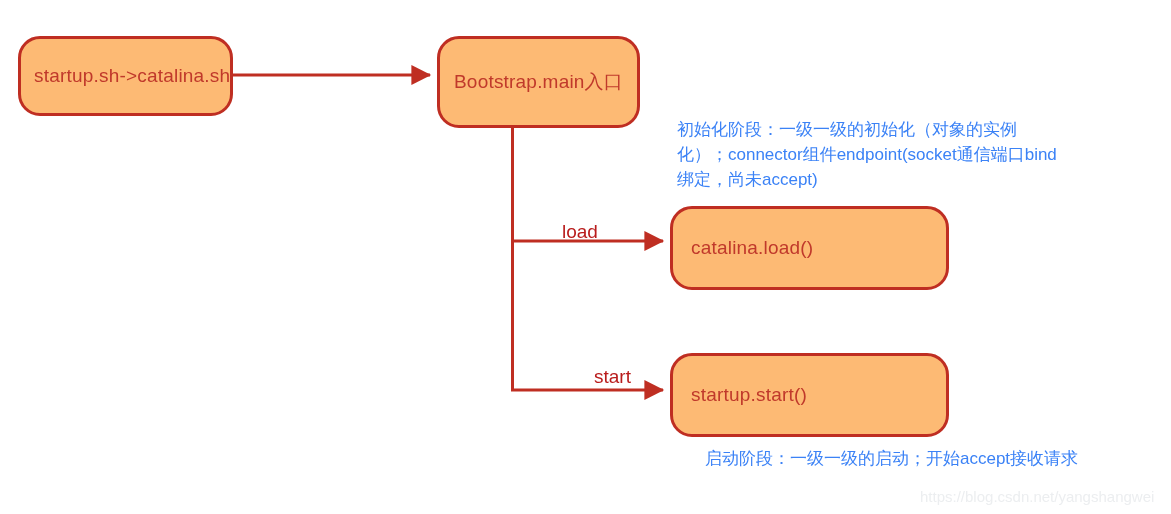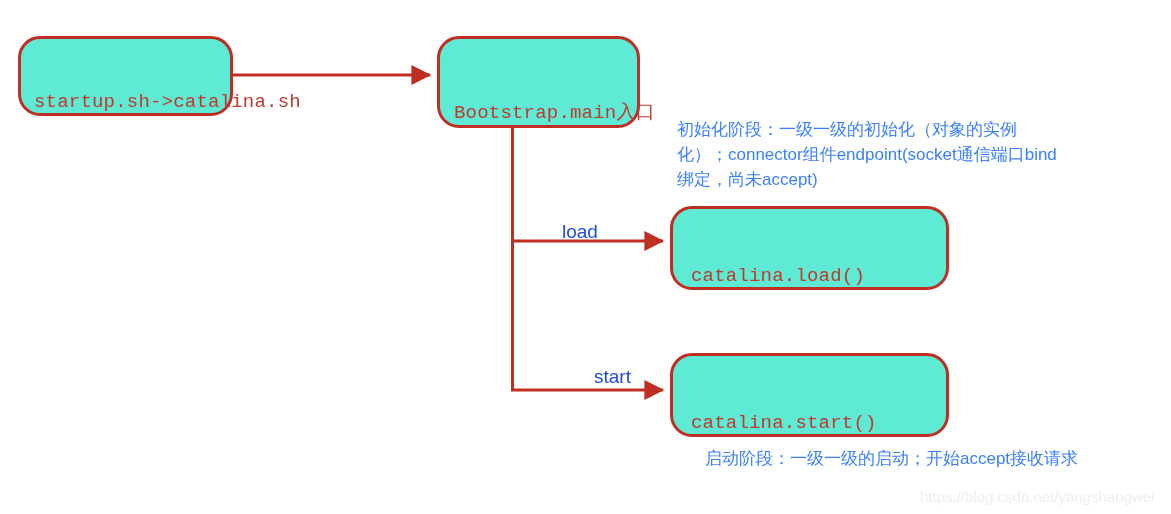--- a/index.html
+++ b/index.html
@@ -15,28 +15,27 @@
     width: 1171px;
     height: 514px;
     background: #ffffff;
     overflow: hidden;
   }
   .node {
     position: absolute;
     box-sizing: border-box;
     border: 3px solid #bf2e22;
     border-radius: 22px;
-    background: #5eead4;
+    background: #fdba74;
     display: flex;
-    align-items: flex-end;
+    align-items: center;
     color: #c0392b;
     font-size: 19px;
     letter-spacing: 0.2px;
     white-space: nowrap;
-    font-family: Liberation Mono, monospace;
   }
   .node > span {
     display: block;
     padding-left: 18px;
   }
   #node-startup {
     left: 18px;
     top: 36px;
     width: 215px;
     height: 80px;
@@ -56,21 +55,21 @@
     height: 84px;
   }
   #node-start {
     left: 670px;
     top: 353px;
     width: 279px;
     height: 84px;
   }
   .edge-label {
     position: absolute;
-    color: #1d4ed8;
+    color: #b91c1c;
     font-size: 19px;
     white-space: nowrap;
   }
   #label-load { left: 562px; top: 221px; }
   #label-start { left: 594px; top: 366px; text-align: right; }
   .annot {
     position: absolute;
     color: #3b82f6;
     font-size: 17px;
     line-height: 25px;
@@ -130,21 +129,21 @@
 
   <div class="node" id="node-bootstrap">
     <span>Bootstrap.main入口</span>
   </div>
 
   <div class="node" id="node-load">
     <span>catalina.load()</span>
   </div>
 
   <div class="node" id="node-start">
-    <span>catalina.start()</span>
+    <span>startup.start()</span>
   </div>
 
   <div class="edge-label" id="label-load">load</div>
 
   <div class="edge-label" id="label-start">start</div>
 
   <div class="annot" id="annot-init">初始化阶段：一级一级的初始化（对象的实例化）；connector组件endpoint(socket通信端口bind绑定，尚未accept)</div>
 
   <div class="annot" id="annot-start">启动阶段：一级一级的启动；开始accept接收请求</div>
 

